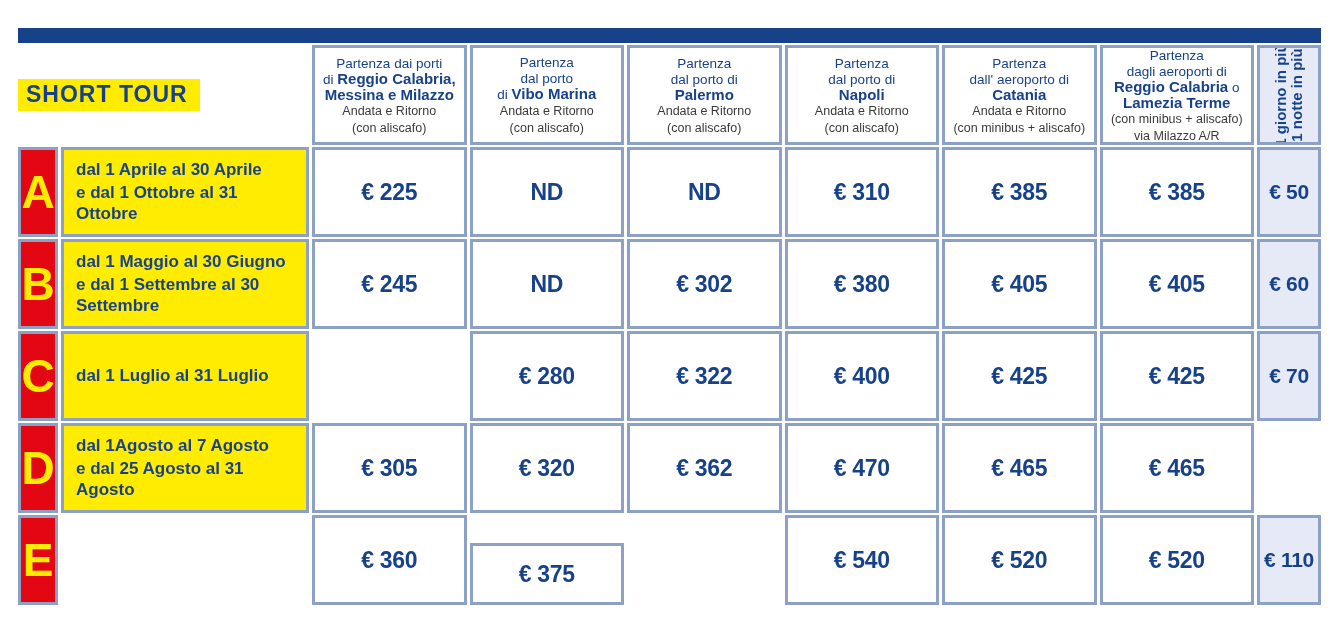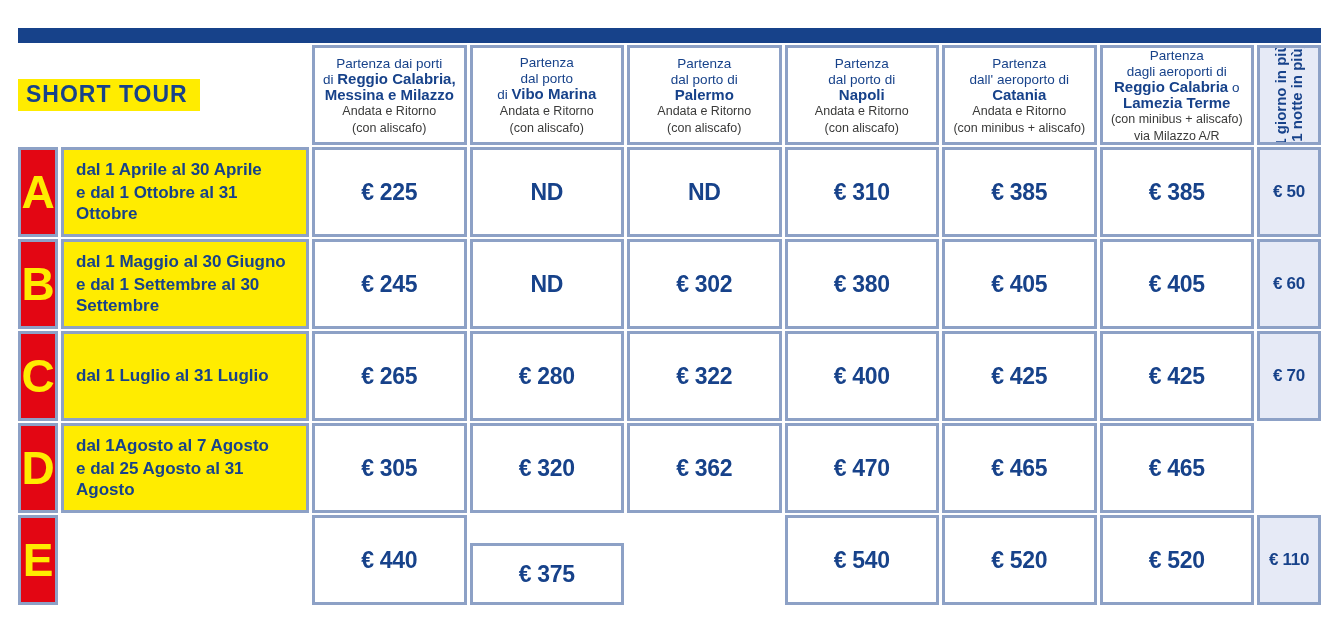--- a/index.html
+++ b/index.html
@@ -34,21 +34,21 @@
   .extra-header-rotor{transform:rotate(-90deg);white-space:nowrap;text-align:center;
     font-weight:bold;color:var(--blue);font-size:15px;line-height:16px;}
   .letter-cell{background:var(--red);display:flex;align-items:center;justify-content:center;
     color:var(--yellow);font-weight:bold;font-size:46px;line-height:1;}
   .period-cell{background:var(--yellow);display:flex;flex-direction:column;justify-content:center;
     padding-left:12px;padding-right:4px;gap:3px;}
   .period-line{color:var(--blue);font-weight:bold;font-size:17px;line-height:1.2;}
   .price-cell{display:flex;align-items:center;justify-content:center;
     color:var(--blue);font-weight:bold;font-size:23px;letter-spacing:-0.3px;}
   .extra-cell{background:var(--lavender);display:flex;align-items:center;justify-content:center;
-    color:var(--blue);font-weight:bold;font-size:17px;letter-spacing:-0.3px;}
+    color:var(--blue);font-weight:bold;font-size:21px;letter-spacing:-0.3px;}
 </style>
 </head>
 <body>
 
 <div class="sheet">
   <div class="top-bar"></div>
 
   <div class="grid">
     <div class="title-area">
       <span class="title-badge">SHORT TOUR</span>
@@ -124,39 +124,38 @@
       <div class="cell price-cell" style="grid-area: 3 / 4;">ND</div>
       <div class="cell price-cell" style="grid-area: 3 / 5;">€ 302</div>
       <div class="cell price-cell" style="grid-area: 3 / 6;">€ 380</div>
       <div class="cell price-cell" style="grid-area: 3 / 7;">€ 405</div>
       <div class="cell price-cell" style="grid-area: 3 / 8;">€ 405</div>
       <div class="cell extra-cell" style="grid-area: 3 / 9;">€ 60</div>
       <div class="cell letter-cell" style="grid-area: 4 / 1;">C</div>
       <div class="cell period-cell" style="grid-area: 4 / 2;">
         <div class="period-line">dal 1 Luglio al 31 Luglio</div>
       </div>
-      <div class="cell price-cell" style="grid-area: 4 / 3;">€ 265</div>
       <div class="cell price-cell" style="grid-area: 4 / 4;">€ 280</div>
       <div class="cell price-cell" style="grid-area: 4 / 5;">€ 322</div>
       <div class="cell price-cell" style="grid-area: 4 / 6;">€ 400</div>
       <div class="cell price-cell" style="grid-area: 4 / 7;">€ 425</div>
       <div class="cell price-cell" style="grid-area: 4 / 8;">€ 425</div>
       <div class="cell extra-cell" style="grid-area: 4 / 9;">€ 70</div>
       <div class="cell letter-cell" style="grid-area: 5 / 1;">D</div>
       <div class="cell period-cell" style="grid-area: 5 / 2;">
         <div class="period-line">dal 1Agosto al 7 Agosto</div>
         <div class="period-line">e dal 25 Agosto al 31 Agosto</div>
       </div>
       <div class="cell price-cell" style="grid-area: 5 / 3;">€ 305</div>
       <div class="cell price-cell" style="grid-area: 5 / 4;">€ 320</div>
       <div class="cell price-cell" style="grid-area: 5 / 5;">€ 362</div>
       <div class="cell price-cell" style="grid-area: 5 / 6;">€ 470</div>
       <div class="cell price-cell" style="grid-area: 5 / 7;">€ 465</div>
       <div class="cell price-cell" style="grid-area: 5 / 8;">€ 465</div>
       <div class="cell letter-cell" style="grid-area: 6 / 1;">E</div>
-      <div class="cell price-cell" style="grid-area: 6 / 3;">€ 440</div>
+      <div class="cell price-cell" style="grid-area: 6 / 3;">€ 360</div>
       <div class="cell price-cell" style="grid-area: 6 / 4; margin-top: 28px;">€ 375</div>
       <div class="cell price-cell" style="grid-area: 6 / 6;">€ 540</div>
       <div class="cell price-cell" style="grid-area: 6 / 7;">€ 520</div>
       <div class="cell price-cell" style="grid-area: 6 / 8;">€ 520</div>
       <div class="cell extra-cell" style="grid-area: 6 / 9;">€ 110</div>
     </div>
 </div>
 
 </body></html>

